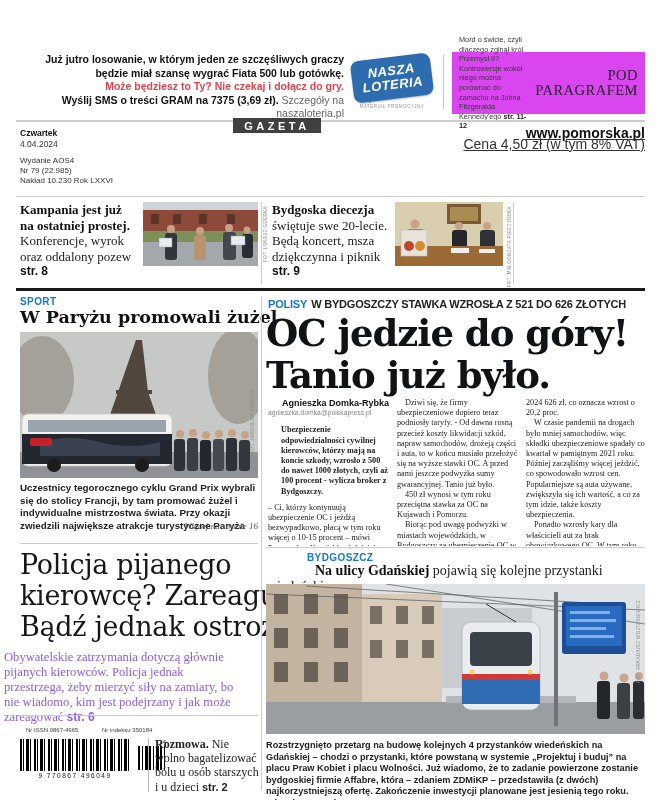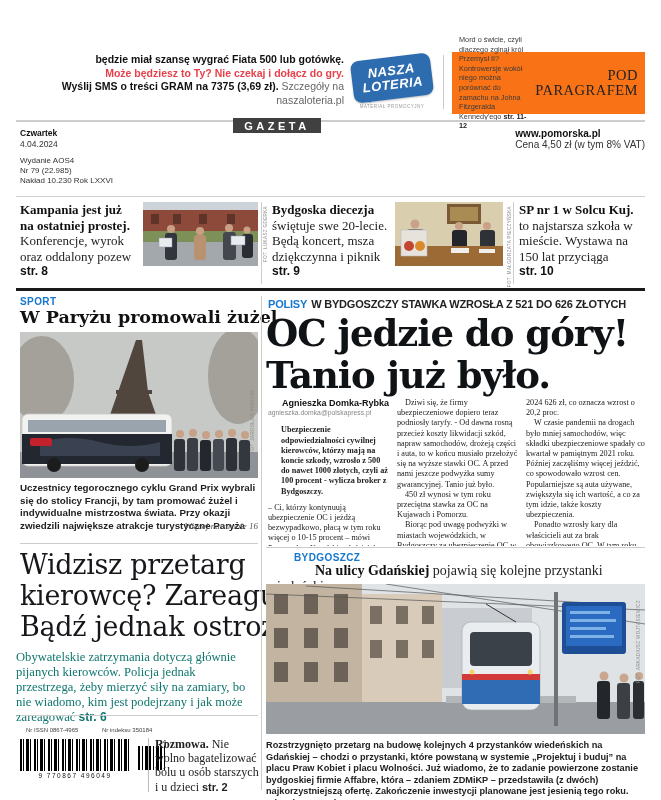--- a/index.html
+++ b/index.html
@@ -18,39 +18,39 @@
     background:#2e6cb0; border-radius:8px; transform:rotate(-7deg);
     display:flex; flex-direction:column; align-items:center; justify-content:center;
     color:#fff; font-weight:bold; font-style:italic; font-size:13px; line-height:14px;
     letter-spacing:.5px; box-shadow:0 1px 2px rgba(0,0,0,.25); }
   .loteria-badge:after { content:""; position:absolute; left:12px; bottom:-7px;
     border:6px solid transparent; border-top-color:#2e6cb0; border-left-width:3px; }
   .loteria-sub { position:absolute; left:352px; top:104px; width:80px; text-align:center;
     font-size:4.5px; color:#9a9a9a; letter-spacing:.5px; }
   .banner-vdiv { position:absolute; left:443px; top:55px; width:1px; height:54px; background:#c9c9c9; }
   .promo-box { position:absolute; left:452px; top:52px; width:193px; height:62px;
-    background:#f97316; display:flex; align-items:center; padding:5px 7px; gap:6px; }
+    background:#d946ef; display:flex; align-items:center; padding:5px 7px; gap:6px; }
   .promo-box-text { width:105px; font-size:7.3px; line-height:9.6px; color:#3a3a3a; }
   .promo-box-text b { color:#222; }
   .promo-box-title { flex:1; text-align:right; font-family:"Liberation Serif", serif;
     font-size:14.5px; line-height:15px; color:#222; letter-spacing:.5px; }
 
   .rule-banner { position:absolute; left:16px; top:120px; width:629px; height:2px; background:#cdcdcd; }
 
   
   .mast-left { position:absolute; left:20px; top:128px; font-size:8.5px; line-height:10.5px; color:#333; }
   .mast-left .day { font-weight:bold; color:#111; }
   .mast-left .blk2 { margin-top:7px; font-size:8px; line-height:10px; }
   .logo-pomorska { position:absolute; left:214px; top:110px; width:380px; text-align:center;
     font-family:"DejaVu Serif", serif; font-weight:bold; font-size:64px; line-height:82px;
     color:#e30b17; letter-spacing:2px; -webkit-text-stroke:2.2px #e30b17; }
   .logo-gazeta { position:absolute; left:233px; top:118px; width:88px; height:15px;
     background:#404040; color:#fff; display:flex; align-items:center; justify-content:center;
     font-size:11px; font-weight:bold; letter-spacing:3.5px; z-index:3; }
-  .mast-right { position:absolute; right:16px; top:128px; text-align:left; font-size:10px; line-height:11px; color:#333; }
+  .mast-right { position:absolute; right:16px; top:128px; text-align:right; font-size:14px; line-height:11px; color:#333;text-decoration:underline; }
   .mast-right .site { font-weight:bold; color:#111; }
   .rule-mast { position:absolute; left:16px; top:196px; width:629px; height:1px; background:#cfcfcf; }
 
   
   .story { position:absolute; top:202px; display:flex; gap:5px; }
   .story-text { font-family:"Liberation Serif", serif; font-size:13px; line-height:15.5px; color:#222; }
   .story-text b { color:#111; }
   .story-page { font-family:"Liberation Sans", sans-serif; font-weight:bold; font-size:12px; color:#111; }
   .story-photo { border:0; flex:none; }
   .vdiv { position:absolute; width:1px; background:#ccc; }
@@ -68,22 +68,22 @@
     font-weight:bold; font-size:17.5px; color:#111; }
   .sport-photo { position:absolute; left:20px; top:332px; }
   .sport-caption { position:absolute; left:20px; top:482px; width:238px;
     font-size:9.8px; font-weight:bold; line-height:12.6px; color:#222; }
   .sport-more { position:absolute; right:403px; top:521px; font-family:"Liberation Serif", serif;
     font-style:italic; font-size:9px; color:#555; }
 
   
   .drunk-headline { position:absolute; left:20px; top:549px; font-family:"DejaVu Serif", serif;
     font-weight:normal; font-size:27px; line-height:31px; color:#15171a; letter-spacing:-.3px; }
-  .drunk-text { position:absolute; left:16px; top:650px; width:238px;
-    font-family:"Liberation Serif", serif; font-size:12.6px; line-height:15px; color:#0f766e; }
+  .drunk-text { position:absolute; left:4px; top:650px; width:238px;
+    font-family:"Liberation Serif", serif; font-size:12.6px; line-height:15px; color:#8b5cf6; }
   .drunk-text .pg { font-family:"Liberation Sans", sans-serif; font-weight:bold; font-size:12px; }
 
   
   .issn { position:absolute; left:26px; top:727px; font-size:6px; color:#444; }
   .indeks { position:absolute; left:102px; top:727px; font-size:6px; color:#444; }
   .barcode { position:absolute; left:20px; top:739px; width:110px; }
   .barcode-bars { height:32px;
     background:repeating-linear-gradient(90deg,#000 0 2px,#fff 2px 3px,#000 3px 4px,#fff 4px 6px,#000 6px 9px,#fff 9px 10px,#000 10px 11px,#fff 11px 14px); }
   .barcode-digits { text-align:center; font-size:6.5px; letter-spacing:1.5px; color:#111; margin-top:1px; }
   .barcode-mini { position:absolute; left:138px; top:739px; width:28px; }
@@ -104,34 +104,35 @@
     color:#101316; letter-spacing:-1px; }
   .art-col { position:absolute; top:398px; width:121px; height:148px; overflow:hidden;
     font-family:"Liberation Serif", serif; font-size:8.2px; line-height:10.2px; color:#222; }
   .art-col .author { font-family:"Liberation Sans", sans-serif; font-weight:bold; font-size:9px; color:#111;text-align:right; }
   .art-col .email { font-family:"Liberation Sans", sans-serif; font-size:6.8px; color:#888; margin-bottom:7px; }
   .art-col .lead { font-weight:bold; margin-bottom:6px;margin-left:13px; }
   .art-col p.ind { text-indent:8px; }
   .col1 { left:268px; } .col2 { left:397px; } .col3 { left:526px; width:119px; }
 
   
-  .bydg-kicker { position:absolute; left:260px; top:552px;padding-left:34px; }
+  .bydg-kicker { position:absolute; left:273px; top:552px;padding-left:34px; }
   .bydg-headline { position:absolute; left:267px; top:563px; width:378px;
     font-family:"Liberation Serif", serif; font-size:14px; color:#222; }
   .bydg-headline b { color:#111;margin-left:48px; }
   .bydg-photo { position:absolute; left:266px; top:584px; }
   .bydg-caption { position:absolute; left:266px; top:740px; width:379px;
     font-size:9.2px; font-weight:bold; line-height:11.6px; color:#222; }
 </style>
 </head>
 <body>
 
 <div class="page">
 
   <div class="promo-text">
+    <div>Już jutro losowanie, w którym jeden ze szczęśliwych graczy</div>
     <div>będzie miał szansę wygrać Fiata 500 lub gotówkę.</div>
     <div class="red">Może będziesz to Ty? Nie czekaj i dołącz do gry.</div>
     <div><span>Wyślij SMS o treści GRAM na 7375 (3,69 zł).</span> <span class="gray">Szczegóły na naszaloteria.pl</span></div>
   </div>
   <div class="loteria-badge">
     <span>NASZA</span>
     <span>LOTERIA</span>
   </div>
   <div class="loteria-sub">MATERIAŁ PROMOCYJNY</div>
   <div class="banner-vdiv"></div>
@@ -215,27 +216,20 @@
       <rect x="6" y="28" width="26" height="26" fill="#e7e3dc" stroke="#bbb" stroke-width=".6"></rect>
       <circle cx="14" cy="44" r="5" fill="#c2452f"></circle>
         <circle cx="25" cy="44" r="5" fill="#d98b2b"></circle>
       <rect x="56" y="46" width="18" height="5" fill="#f0efec"></rect>
         <rect x="84" y="47" width="16" height="4" fill="#f0efec"></rect>
     </svg>
   </div>
   <div class="vcredit" style="left:507px; top:206px;">FOT. MAŁGORZATA PIECZYŃSKA</div>
   <div class="vdiv" style="left:513px; top:202px; height:82px;"></div>
 
-  <div class="story" style="left:519px; width:126px;">
-    <div class="story-text" style="width:126px;">
-      <b>SP nr 1 w Solcu Kuj.</b>
-      <span>to najstarsza szkoła w mieście. Wystawa na 150 lat przyciąga</span>
-      <div class="story-page">str. 10</div>
-    </div>
-  </div>
 
   <div class="rule-black"></div>
 
   <div class="kicker sport-kicker">SPORT</div>
   <div class="sport-headline">W Paryżu promowali żużel</div>
   <svg class="sport-photo" width="238" height="146" viewBox="0 0 238 146">
     <rect width="238" height="146" fill="#c6c9c6"></rect>
     <rect y="120" width="238" height="26" fill="#8f9296"></rect>
     <ellipse cx="22" cy="48" rx="32" ry="44" fill="#7b6f63" opacity=".45"></ellipse>
     <ellipse cx="218" cy="44" rx="30" ry="48" fill="#7b6f63" opacity=".45"></ellipse>
@@ -264,21 +258,21 @@
         <rect x="219" y="108" width="11" height="31" rx="3" fill="#33383f"></rect>
     </g>
   </svg>
   <div class="vcredit" style="left:250px; top:390px;">FOT. JAROSŁAW PABIJAN</div>
   <div class="sport-caption">Uczestnicy tegorocznego cyklu Grand Prix wybrali się do stolicy Francji, by tam promować żużel i indywidualne mistrzostwa świata. Przy okazji zwiedzili największe atrakcje turystyczne Paryża</div>
   <div class="sport-more">Więcej na stronie 16</div>
 
   <div class="hrule" style="left:20px; top:543px; width:238px;"></div>
 
   <div class="drunk-headline">
-    <div>Widzisz przetarg</div>
+    <div>Policja pijanego</div>
     <div>kierowcę? Zareaguj.</div>
     <div>Bądź jednak ostrożny</div>
   </div>
   <div class="drunk-text">
     <span>Obywatelskie zatrzymania dotyczą głównie pijanych kierowców. Policja jednak przestrzega, żeby mierzyć siły na zamiary, bo nie wiadomo, kim jest podejrzany i jak może zareagować</span>
     <span class="pg">str. 6</span>
   </div>
 
   <div class="rule-footer"></div>
 

